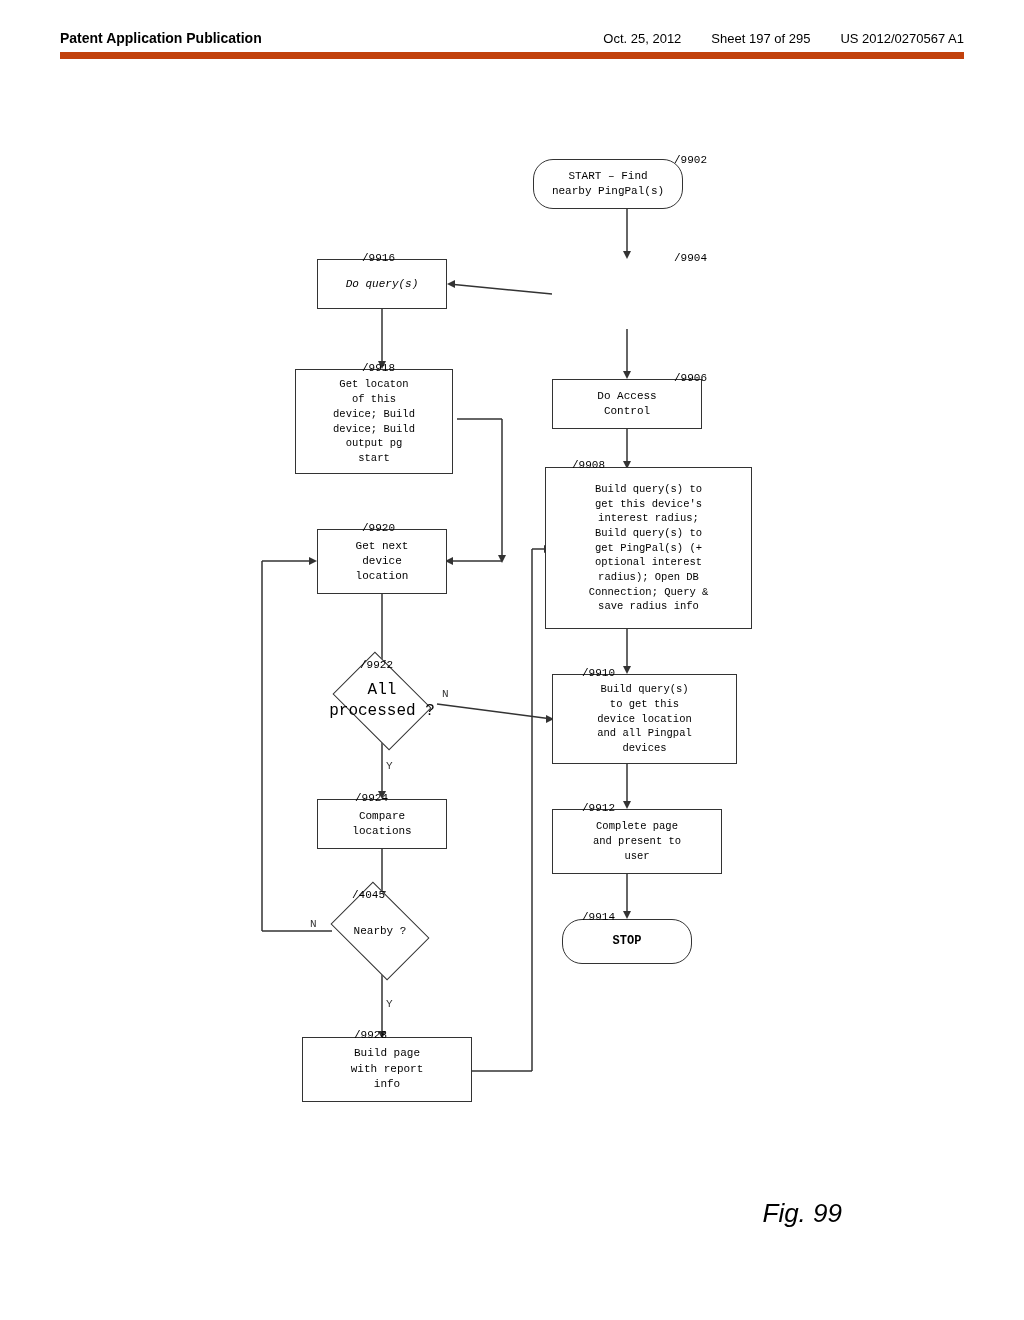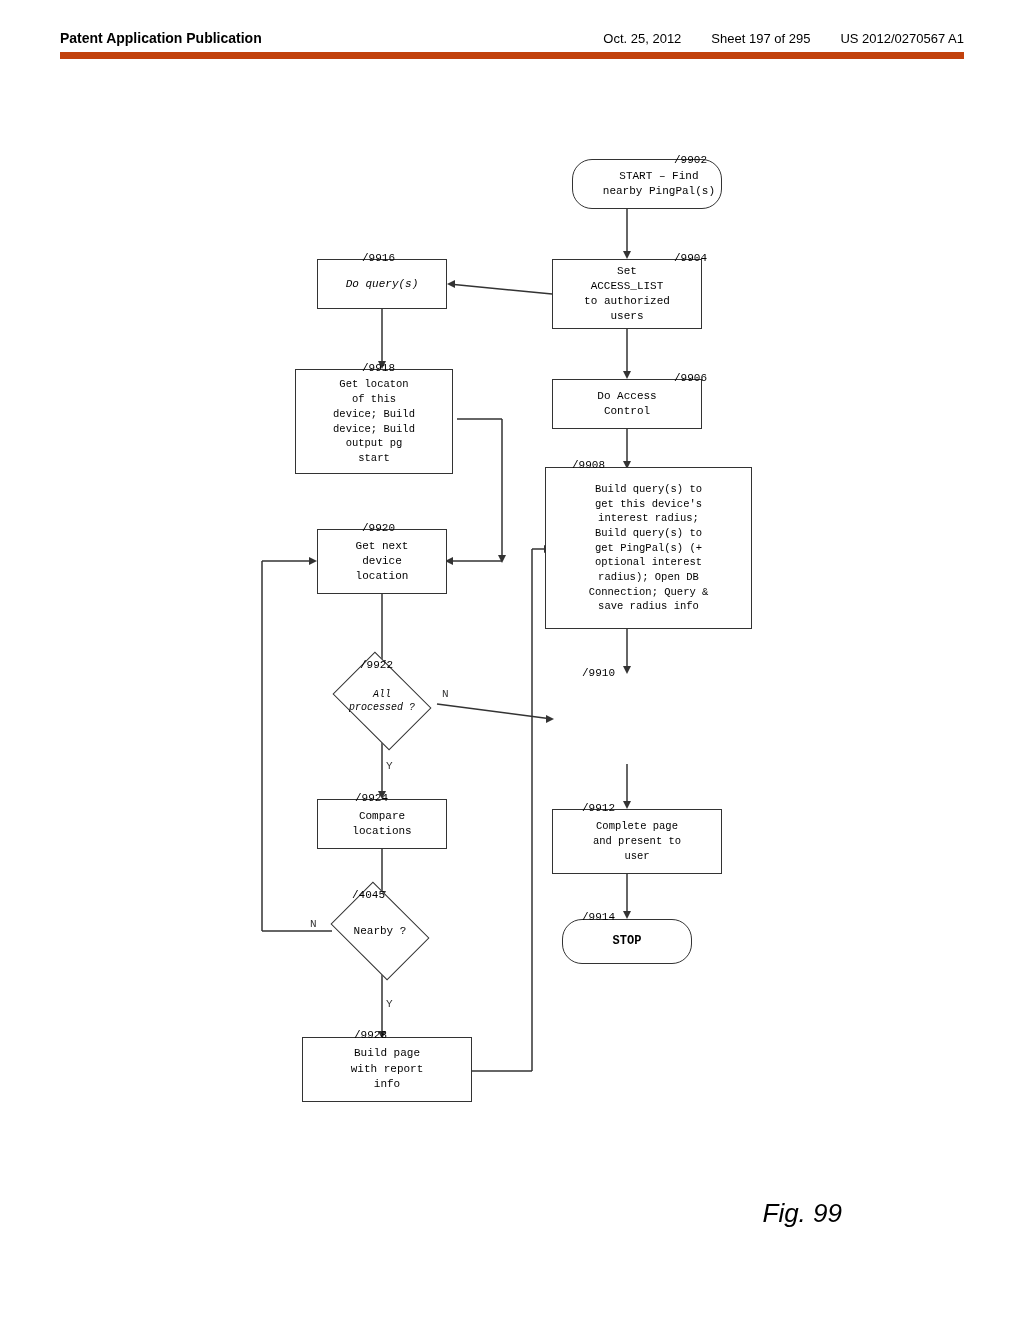--- a/index.html
+++ b/index.html
@@ -149,40 +149,40 @@
 
       <line x1="280" y1="972" x2="370" y2="972" stroke="#333" stroke-width="1.5"></line>
       <line x1="370" y1="972" x2="370" y2="450" stroke="#333" stroke-width="1.5"></line>
       <line x1="370" y1="450" x2="388" y2="450" stroke="#333" stroke-width="1.5"></line>
       <polygon points="390,450 382,446 382,454" fill="#333"></polygon>
 
       <line x1="390" y1="195" x2="287" y2="185" stroke="#333" stroke-width="1.5"></line>
       <polygon points="285,185 293,181 293,189" fill="#333"></polygon>
     </svg>
 
-    <div class="fc-box fc-rounded" style="left:410px; top:60px; width:150px; height:50px;justify-content:flex-end;">
+    <div class="fc-box fc-rounded" style="left:371px; top:60px; width:150px; height:50px;">
       <span style="font-size:11px;">START – Find<br>nearby PingPal(s)</span>
     </div>
     <div class="label-tag" style="left:512px; top:55px;">/9902</div>
 
-    <div class="fc-box" style="left:390px; top:160px; width:150px; height:70px;">
-      <span style="font-size:11px;">Set<br>ACCESS_LIST<br>to authorized<br>users</span>
-    </div>
     <div class="label-tag" style="left:512px; top:153px;">/9904</div>
 
     <div class="fc-box" style="left:390px; top:280px; width:150px; height:50px;">
       <span style="font-size:11px;">Do Access<br>Control</span>
     </div>
     <div class="label-tag" style="left:512px; top:273px;">/9906</div>
 
     <div class="fc-box" style="left:383px; top:368px; width:207px; height:162px;">
       <span style="font-size:10.5px; line-height:1.4;">Build query(s) to<br>get this device's<br>interest radius;<br>Build query(s) to<br>get PingPal(s) (+<br>optional interest<br>radius); Open DB<br>Connection; Query &amp;<br>save radius info</span>
     </div>
     <div class="label-tag" style="left:410px; top:360px;">/9908</div>
 
+    <div class="fc-box" style="left:390px; top:575px; width:185px; height:90px;">
+      <span style="font-size:10.5px; line-height:1.4;">Build query(s)<br>to get this<br>device location<br>and all Pingpal<br>devices</span>
+    </div>
     <div class="label-tag" style="left:420px; top:568px;">/9910</div>
 
     <div class="fc-box" style="left:390px; top:710px; width:170px; height:65px;">
       <span style="font-size:10.5px; line-height:1.4;">Complete page<br>and present to<br>user</span>
     </div>
     <div class="label-tag" style="left:420px; top:703px;">/9912</div>
 
     <div class="fc-box fc-rounded" style="left:400px; top:820px; width:130px; height:45px;">
       <span style="font-size:12px; font-weight:bold;">STOP</span>
     </div>
@@ -199,21 +199,21 @@
     <div class="label-tag" style="left:200px; top:263px;">/9918</div>
 
     <div class="fc-box" style="left:155px; top:430px; width:130px; height:65px;">
       <span style="font-size:11px;">Get next<br>device<br>location</span>
     </div>
     <div class="label-tag" style="left:200px; top:423px;">/9920</div>
 
     <div style="position:absolute; left:165px; top:567px; width:110px; height:70px;">
       <div style="position:absolute; left:15px; top:5px; width:80px; height:60px; background:#fff; border:1.5px solid #333; transform:rotate(45deg);"></div>
       <div style="position:absolute; left:0; top:0; width:110px; height:70px; display:flex; align-items:center; justify-content:center; text-align:center;">
-        <span style="font-size:10px; font-family:Courier New,monospace; line-height:1.3;font-style:italic;">All<br>processed ?</span>
+        <span style="font-size:16px; font-family:Courier New,monospace; line-height:1.3;">All<br>processed ?</span>
       </div>
     </div>
     <div class="label-tag" style="left:198px; top:560px;">/9922</div>
 
     <div class="fc-box" style="left:155px; top:700px; width:130px; height:50px;">
       <span style="font-size:11px;">Compare<br>locations</span>
     </div>
     <div class="label-tag" style="left:193px; top:693px;">/9924</div>
 
     <div style="position:absolute; left:163px; top:797px; width:110px; height:70px;">

